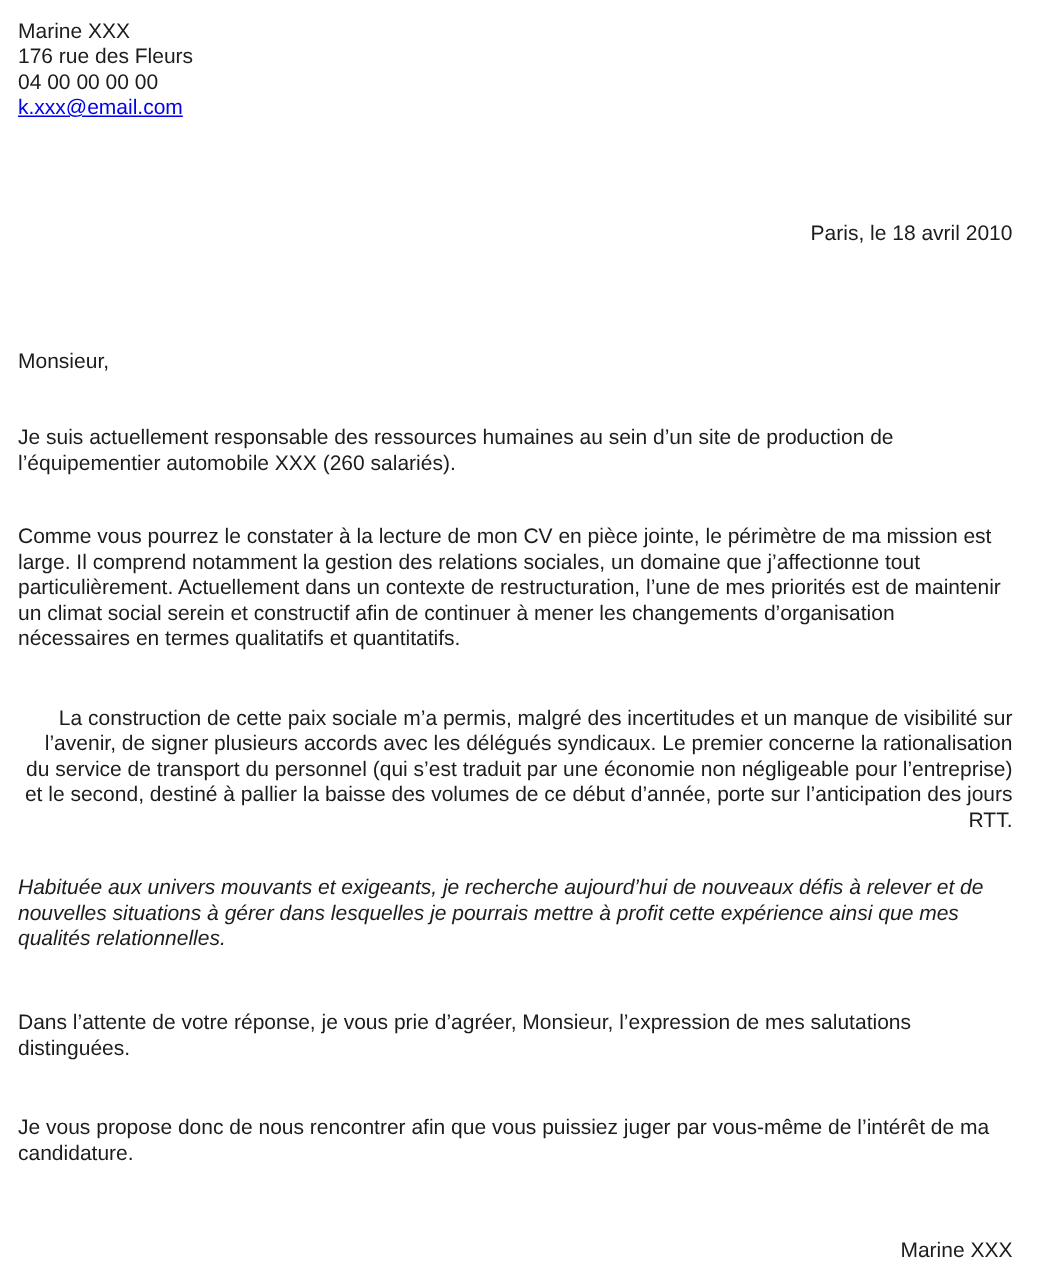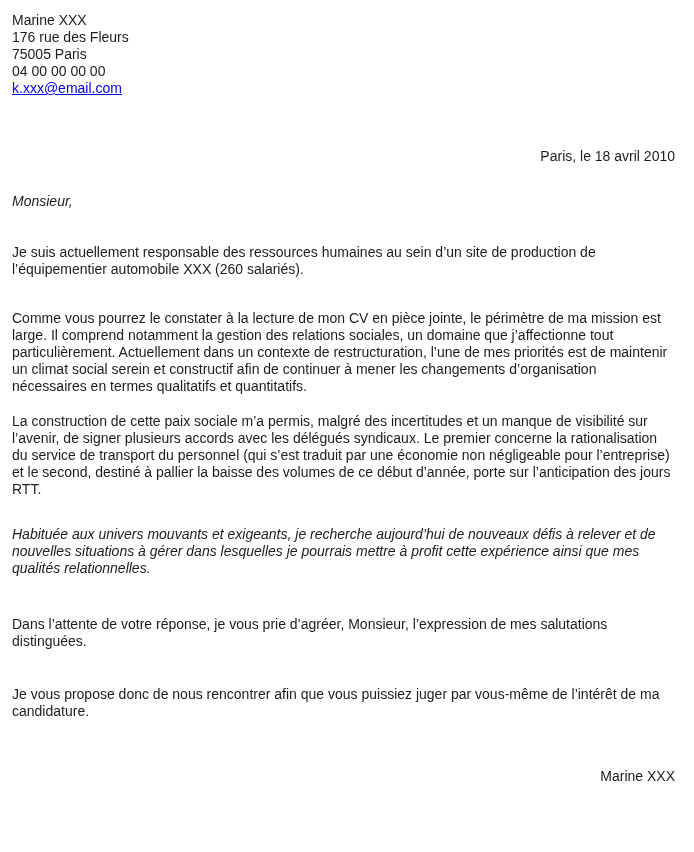--- a/index.html
+++ b/index.html
@@ -26,50 +26,48 @@
   }
   .sender div {
     white-space: nowrap;
   }
   .sender a {
     color: #0000ee;
     text-decoration: underline;
     cursor: pointer;
   }
   .dateline {
-    margin-top: 51px;
+    margin-top: 67px;
     text-align: right;
   }
   .salutation {
-    margin-top: 28px;
-    font-style: italic;
+    margin-top: 68px;
   }
   .letter-body p {
     margin: 0;
   }
   .letter-body p:nth-of-type(1) { margin-top: 34px; }
   .letter-body p:nth-of-type(2) { margin-top: 32px; }
-  .letter-body p:nth-of-type(3) { margin-top: 18px; }
+  .letter-body p:nth-of-type(3) { margin-top: 36px; text-align: right; }
   .letter-body p:nth-of-type(4) { margin-top: 28px; font-style: italic; }
   .letter-body p:nth-of-type(5) { margin-top: 39px; }
   .letter-body p:nth-of-type(6) { margin-top: 36px; }
   .signature {
     margin-top: 48px;
     text-align: right;
   }
 </style>
 </head>
 <body>
 
 <div class="page">
 
   <div class="sender">
     <div>Marine XXX</div>
     <div>176 rue des Fleurs</div>
-    <div>75005 Paris</div>
     <div>04 00 00 00 00</div>
     <div>
       <a href="#">k.xxx@email.com</a>
     </div>
   </div>
 
   <div class="dateline">Paris, le 18 avril 2010</div>
 
   <div class="salutation">Monsieur,</div>
 

